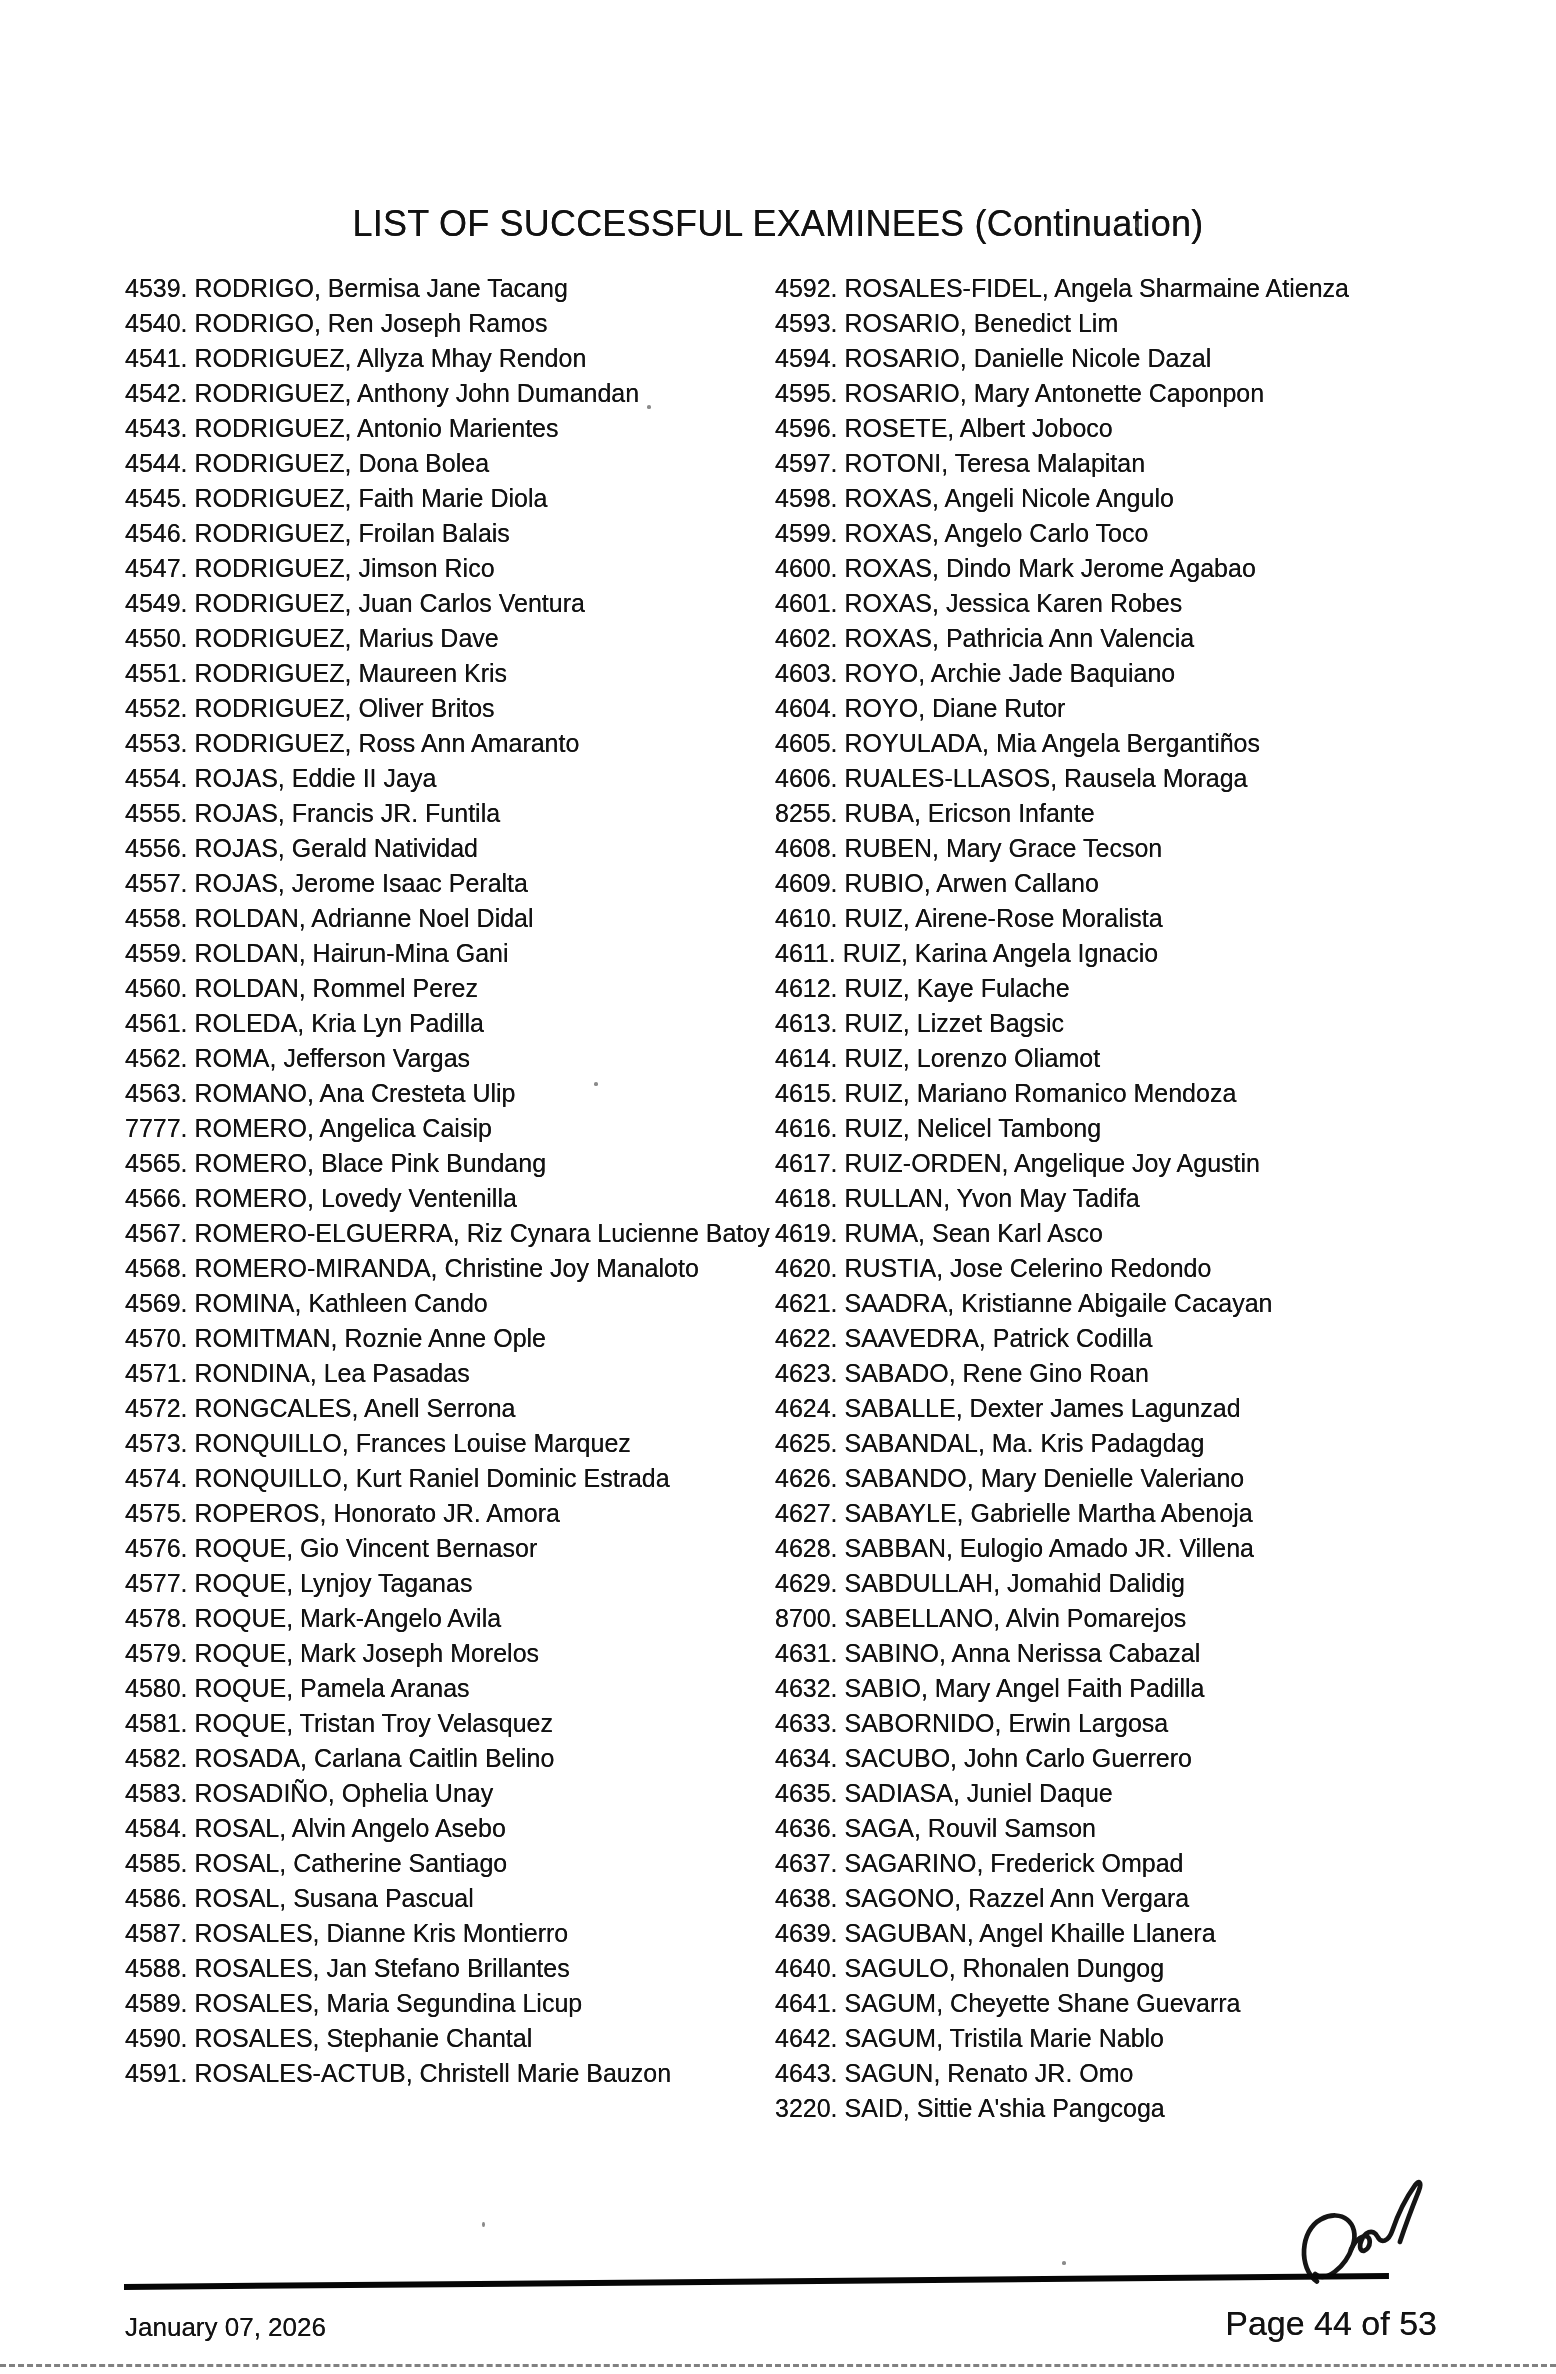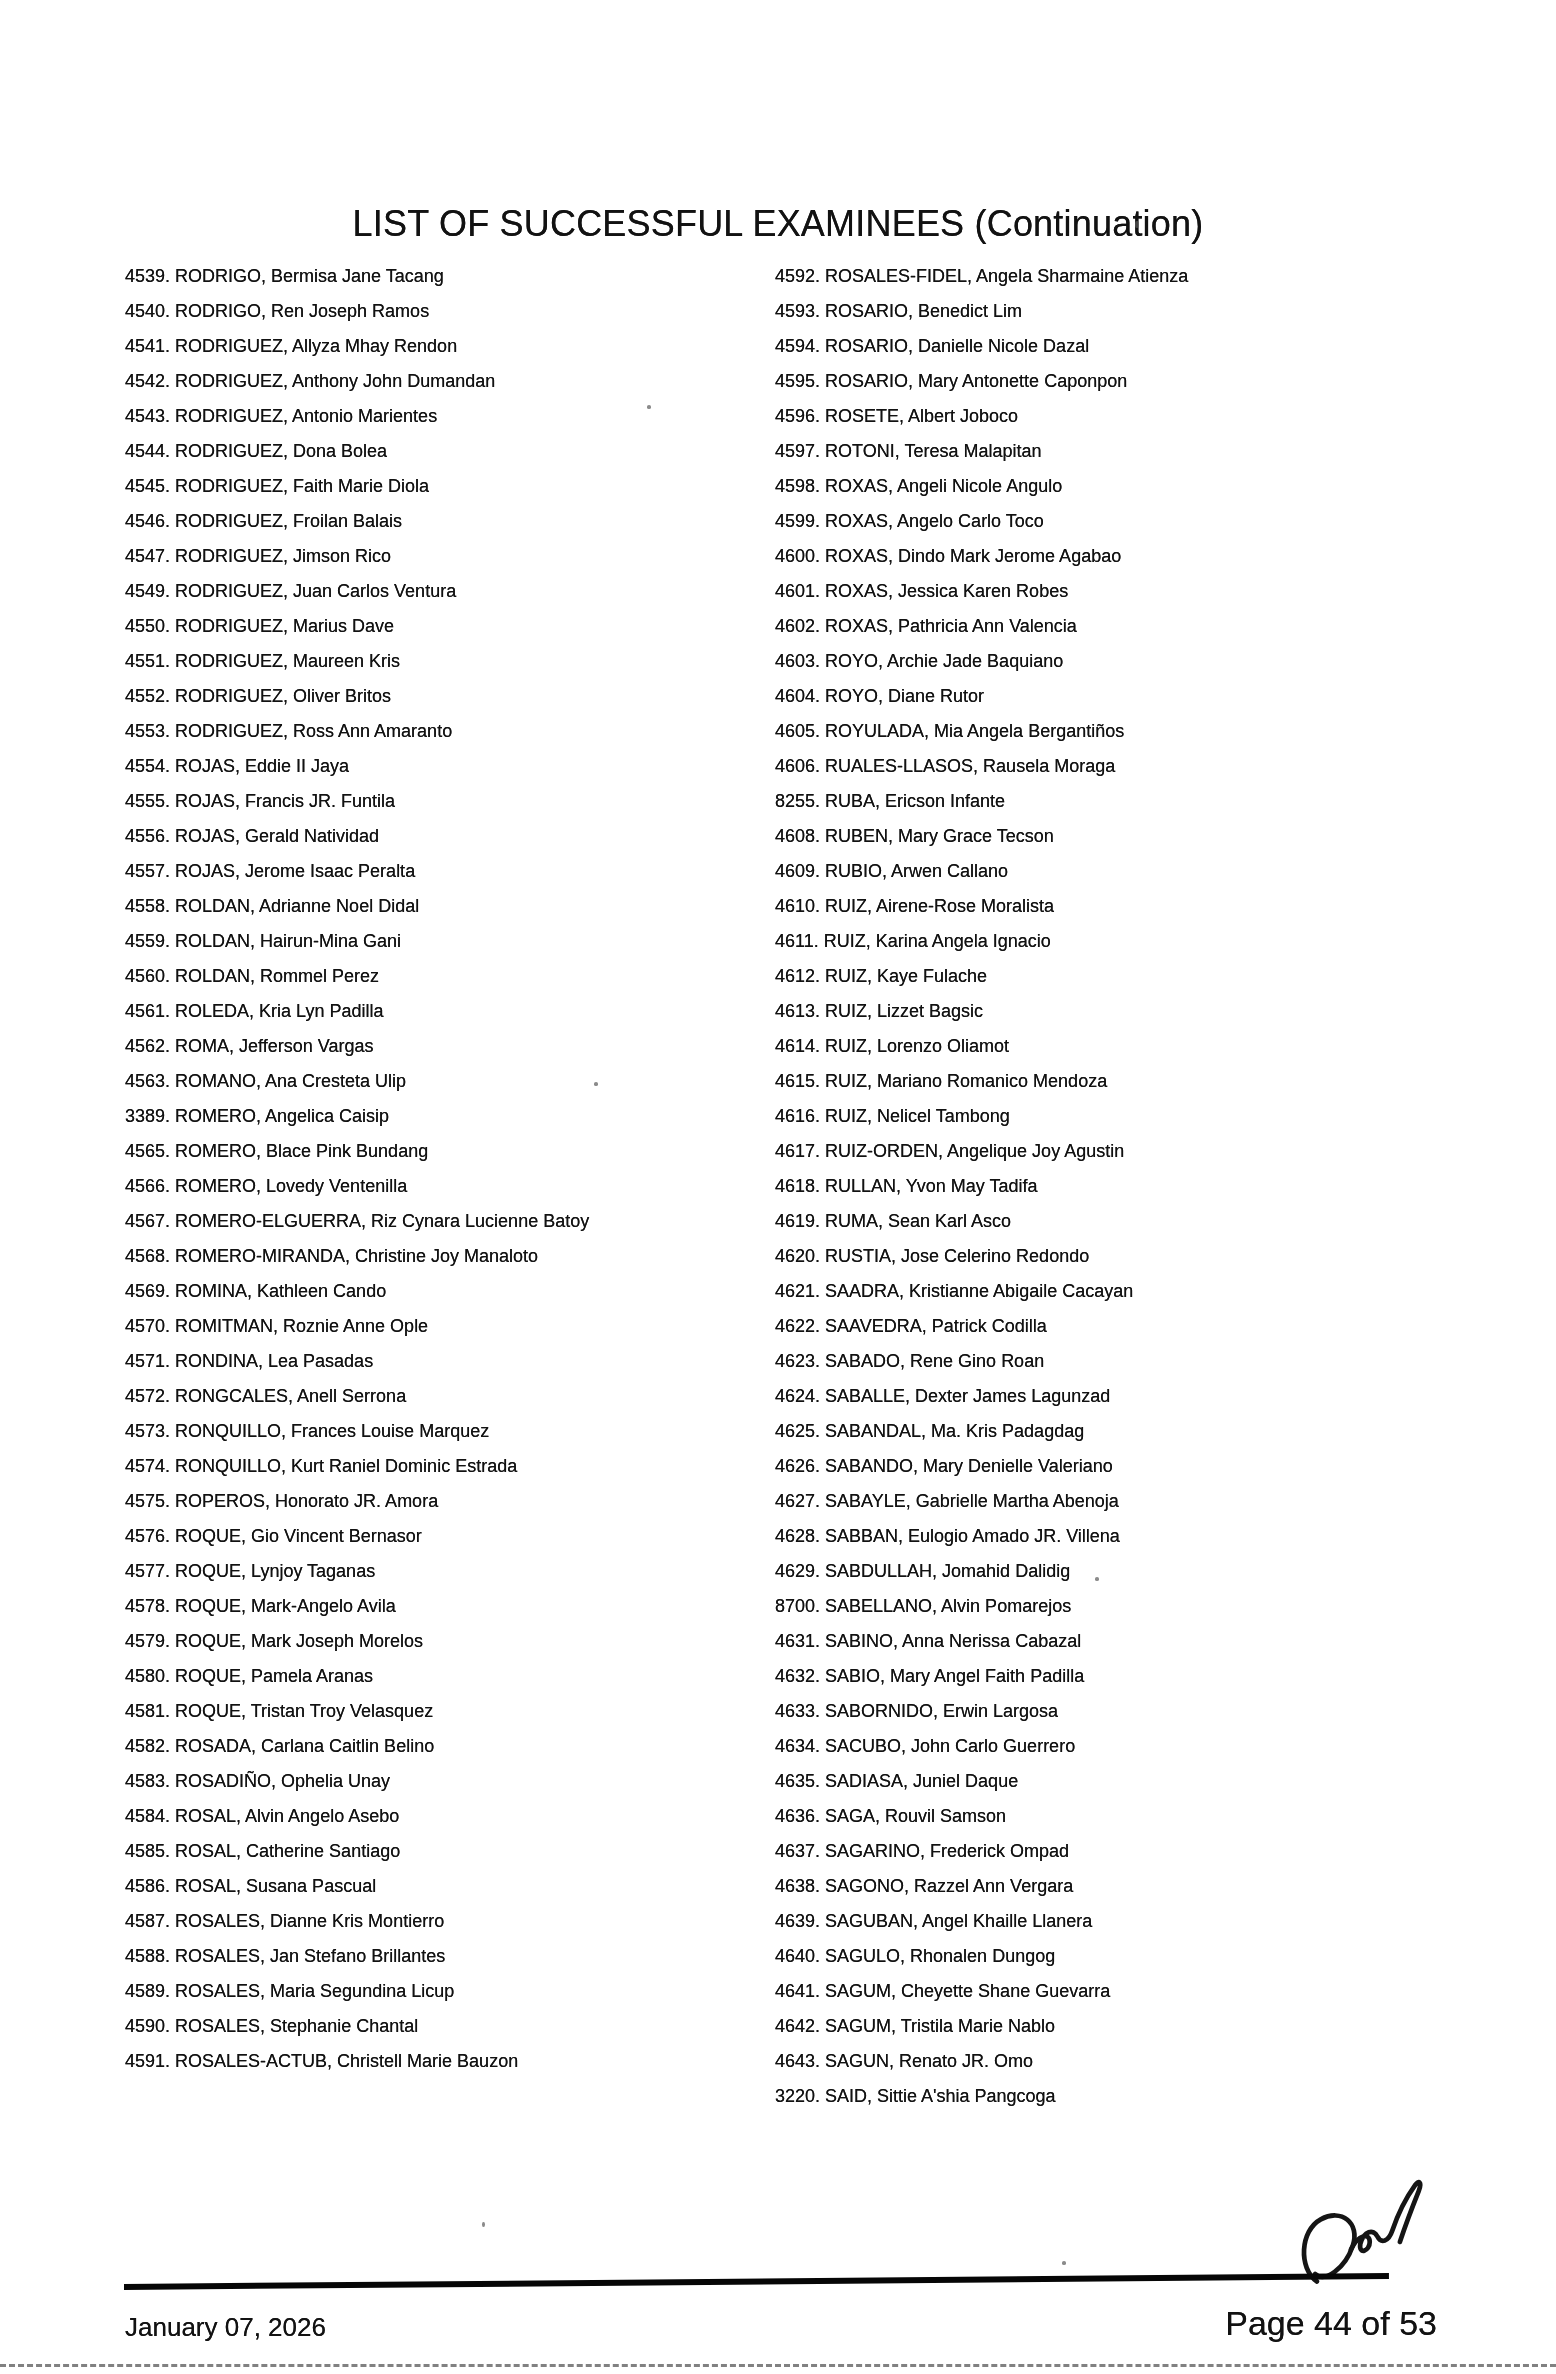--- a/index.html
+++ b/index.html
@@ -15,21 +15,21 @@
   }
   .title{
     position:absolute;
     top:203px; left:0; width:100%;
     text-align:center;
     font-size:36px;
     font-weight:400;
     letter-spacing:0.2px;
     white-space:nowrap;
   }
-  .col{position:absolute; top:266px; font-size:18px;}
+  .col{position:absolute; top:274px; font-size:25px;}
   #col-left{left:125px;}
   #col-right{left:775px;}
   .row{height:35px; white-space:nowrap;}
   .rule{
     position:absolute;
     left:124px; top:2284px;
     width:1265px; height:5.6px;
     background:#060606;
     transform:rotate(-0.5deg);
     transform-origin:left center;
@@ -68,21 +68,21 @@
       <div class="row">4554. ROJAS, Eddie II Jaya</div>
       <div class="row">4555. ROJAS, Francis JR. Funtila</div>
       <div class="row">4556. ROJAS, Gerald Natividad</div>
       <div class="row">4557. ROJAS, Jerome Isaac Peralta</div>
       <div class="row">4558. ROLDAN, Adrianne Noel Didal</div>
       <div class="row">4559. ROLDAN, Hairun-Mina Gani</div>
       <div class="row">4560. ROLDAN, Rommel Perez</div>
       <div class="row">4561. ROLEDA, Kria Lyn Padilla</div>
       <div class="row">4562. ROMA, Jefferson Vargas</div>
       <div class="row">4563. ROMANO, Ana Cresteta Ulip</div>
-      <div class="row">3389. ROMERO, Angelica Caisip</div>
+      <div class="row">7777. ROMERO, Angelica Caisip</div>
       <div class="row">4565. ROMERO, Blace Pink Bundang</div>
       <div class="row">4566. ROMERO, Lovedy Ventenilla</div>
       <div class="row">4567. ROMERO-ELGUERRA, Riz Cynara Lucienne Batoy</div>
       <div class="row">4568. ROMERO-MIRANDA, Christine Joy Manaloto</div>
       <div class="row">4569. ROMINA, Kathleen Cando</div>
       <div class="row">4570. ROMITMAN, Roznie Anne Ople</div>
       <div class="row">4571. RONDINA, Lea Pasadas</div>
       <div class="row">4572. RONGCALES, Anell Serrona</div>
       <div class="row">4573. RONQUILLO, Frances Louise Marquez</div>
       <div class="row">4574. RONQUILLO, Kurt Raniel Dominic Estrada</div>

